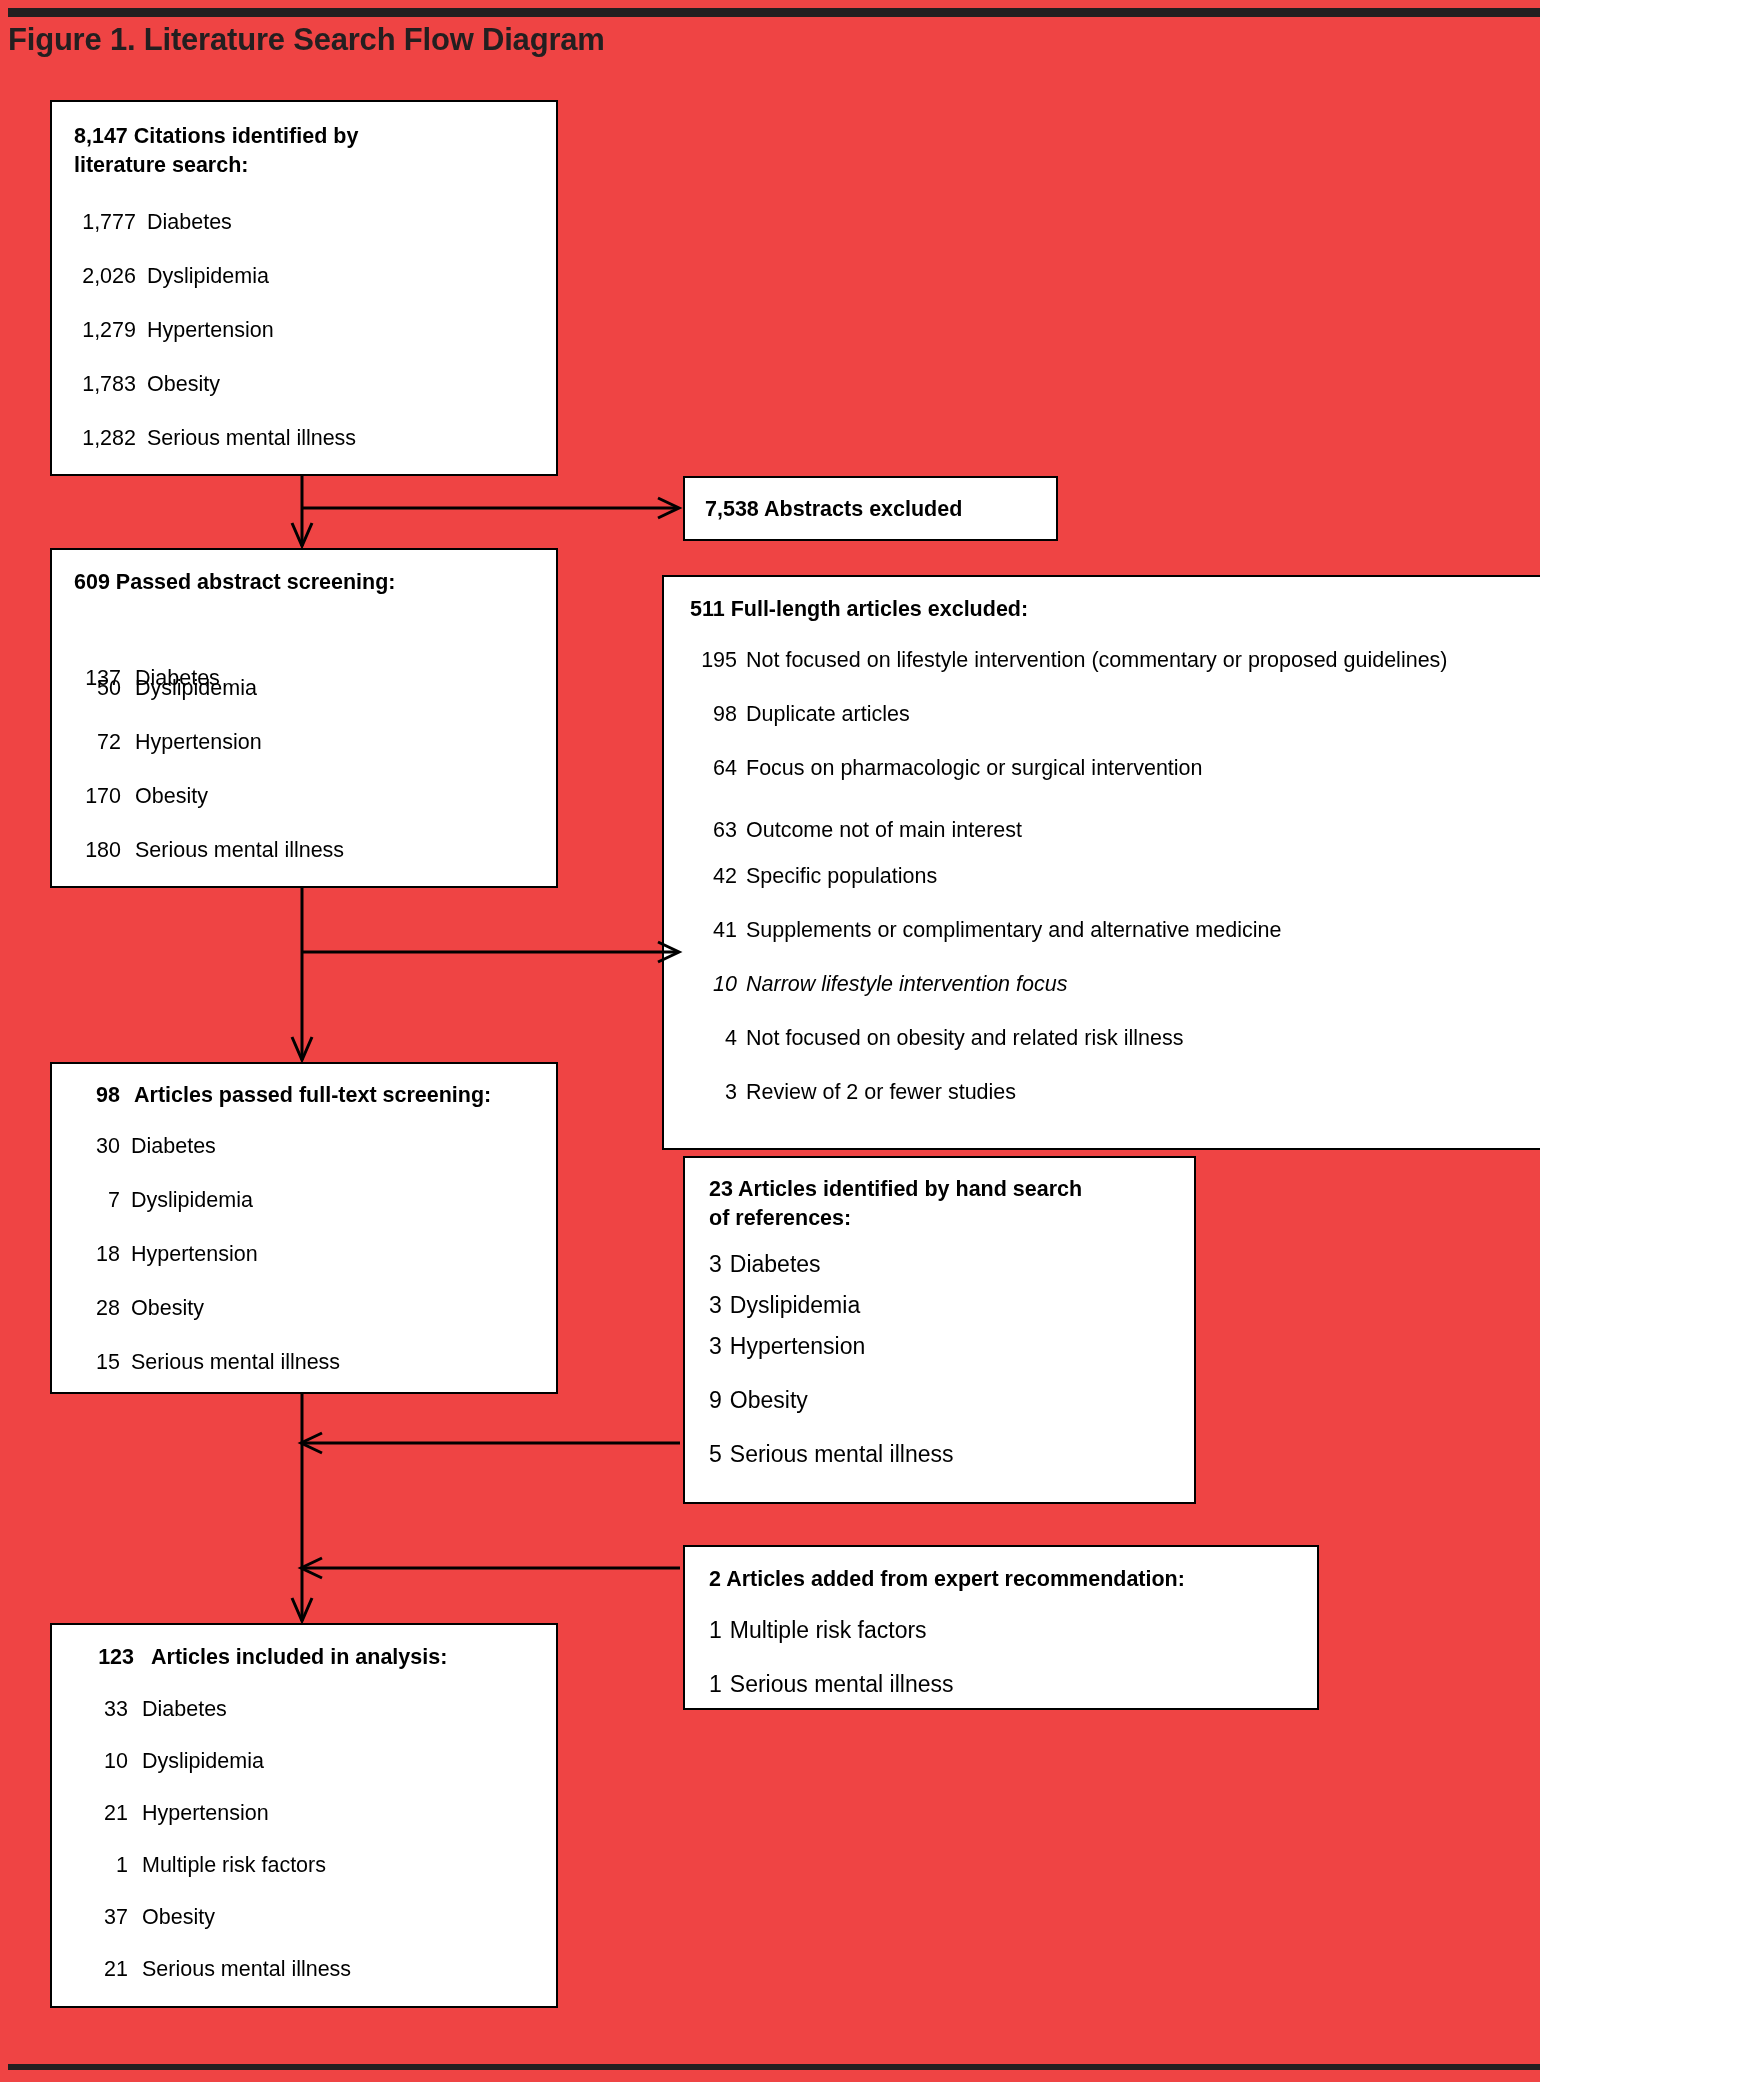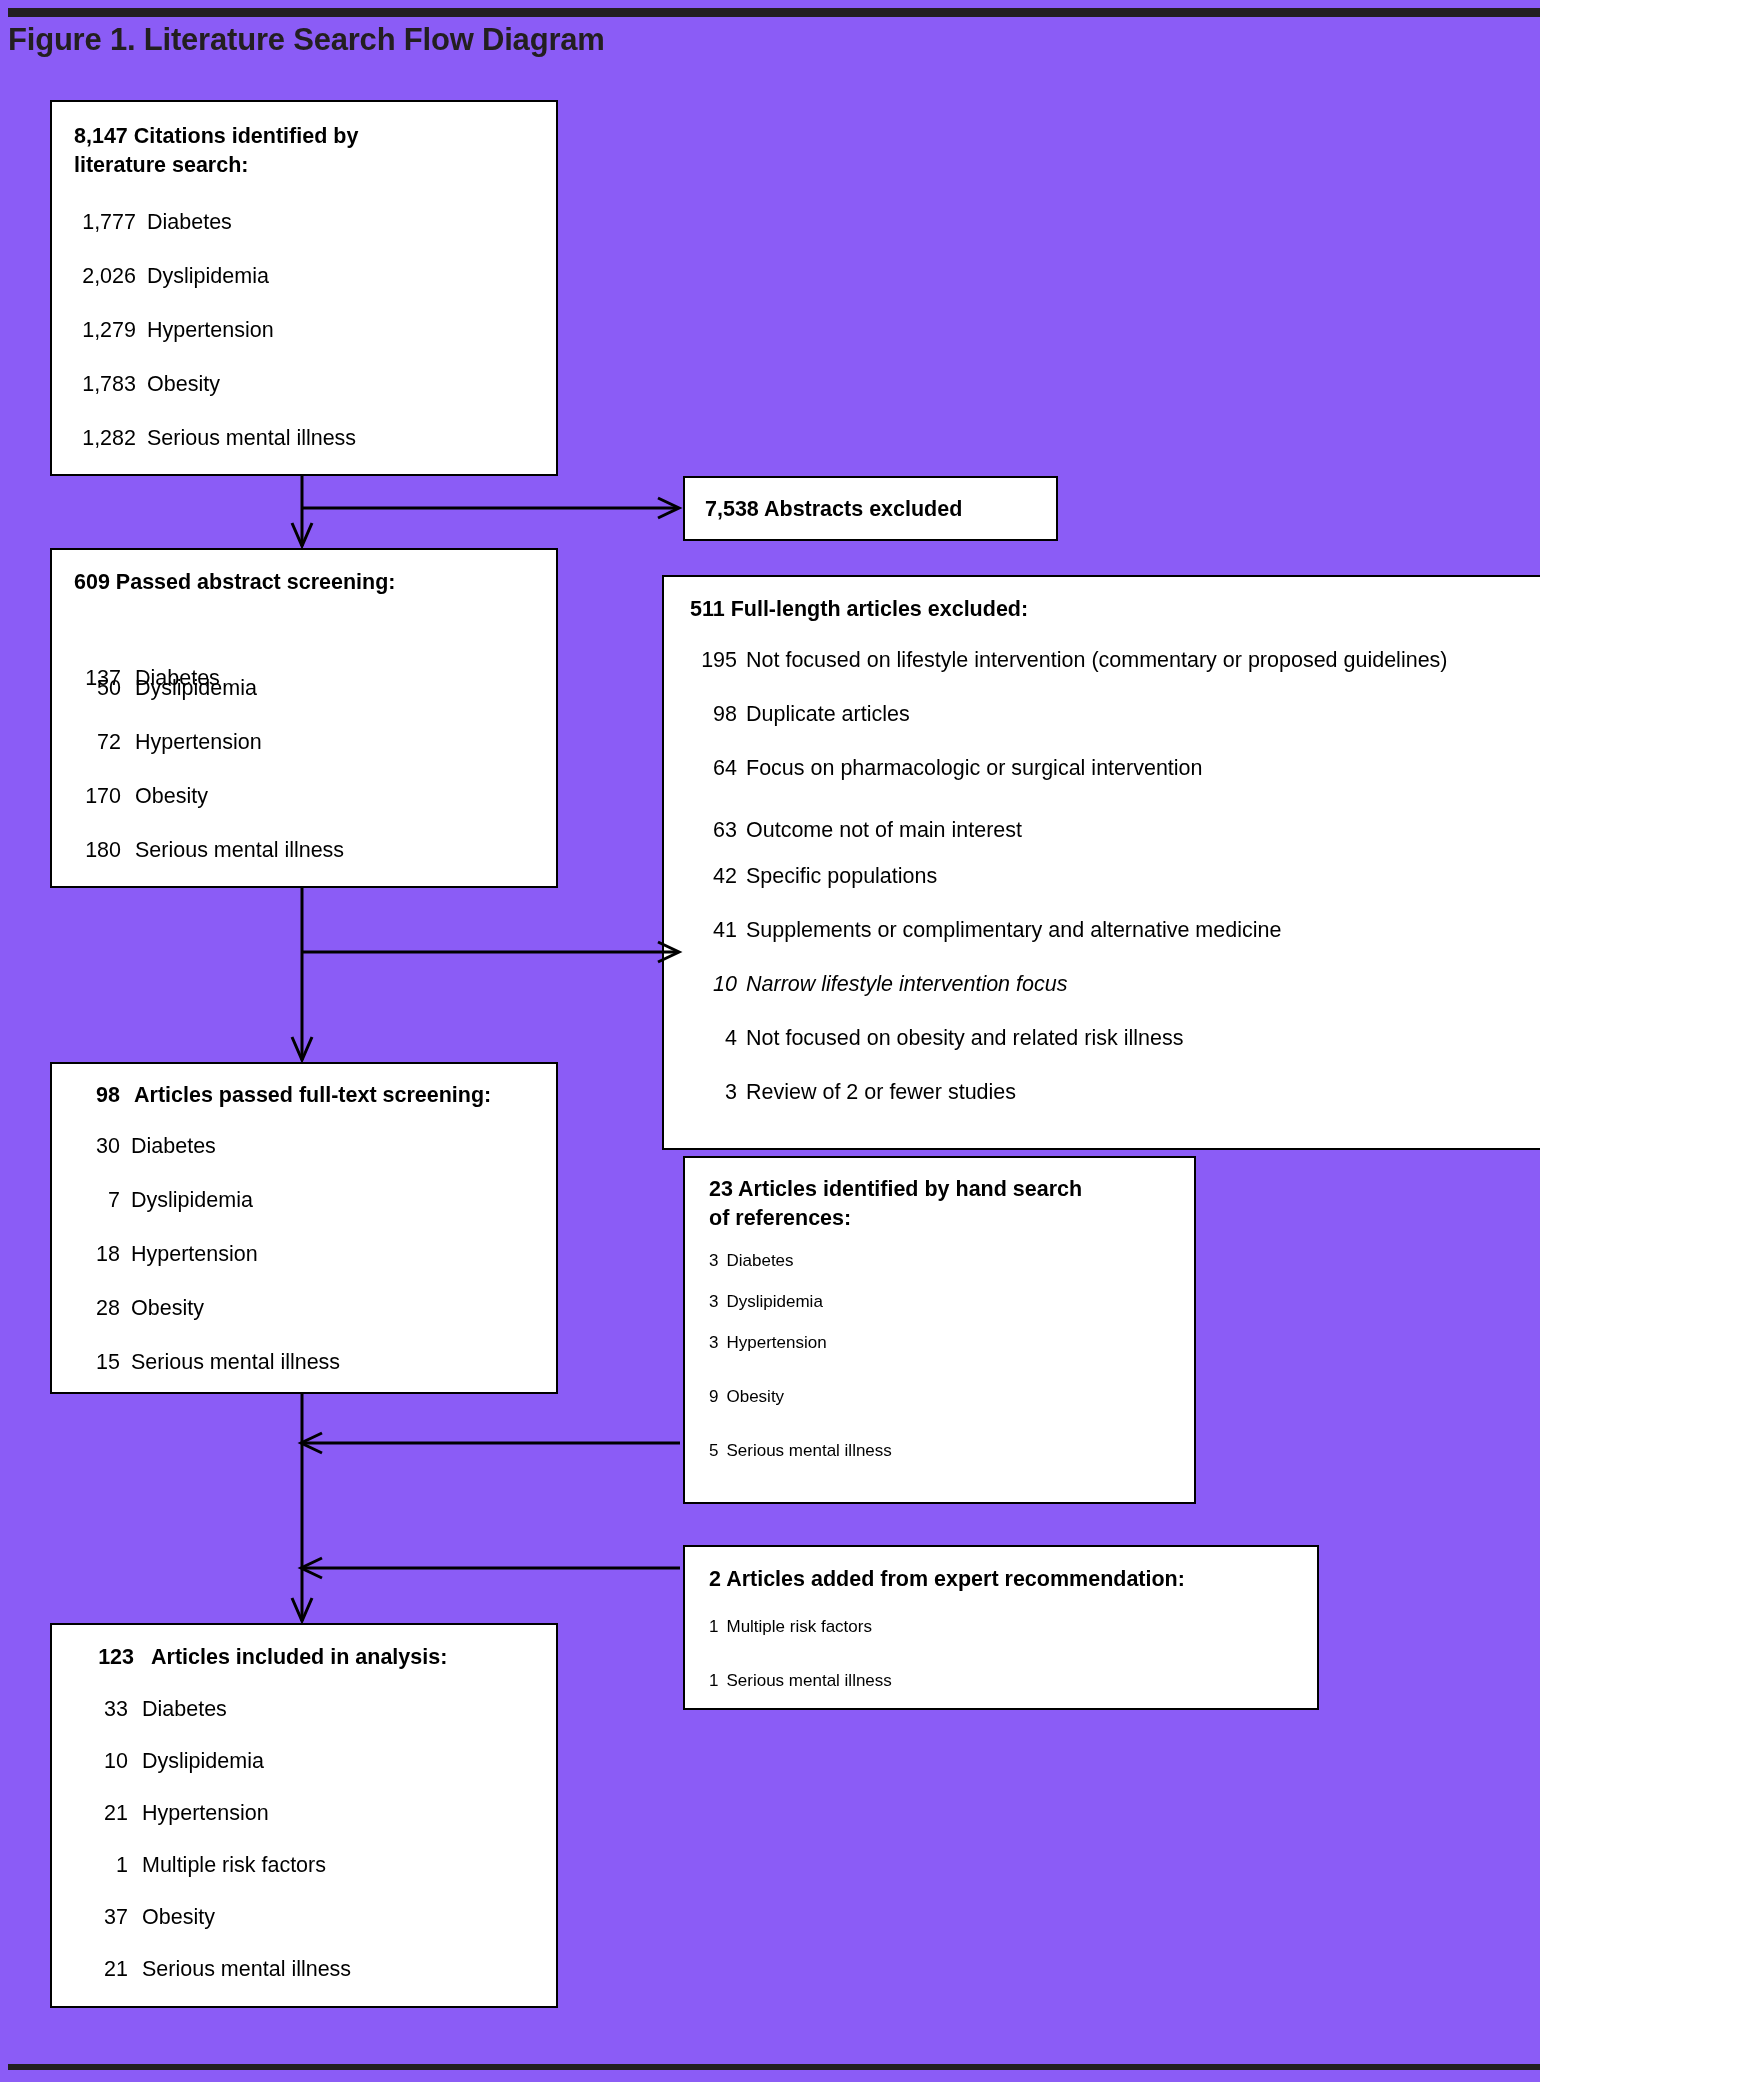--- a/index.html
+++ b/index.html
@@ -9,21 +9,21 @@
   }
   body {
     font-family: "Liberation Sans", sans-serif;
     color: #000000;
     -webkit-font-smoothing: antialiased;
   }
   #page {
     position: relative;
     width: 1540px;
     height: 2082px;
-    background: #8b5cf6;
+    background: #ef4444;
     overflow: hidden;
   }
 
   
   .rule {
     position: absolute;
     background: #231f20;
   }
   .rule-top  { left: 8px;  top: 8px;   width: 1725px; height: 9px; }
   .rule-bot  { left: 8px;  top: 2064px;width: 1725px; height: 6px; }
@@ -73,21 +73,21 @@
 
   
   .w4 .num { width: 62px; }        
   .w3 .num { width: 47px; }        
   .w2 .num { width: 46px; }        
   .gap8  .lbl { padding-left: 11px; }
   .gap6  .lbl { padding-left: 9px; }
   .gapL  .lbl { padding-left: 14px; }
 
   
-  .tight { font-size: 17px; white-space: nowrap; }
+  .tight { font-size: 23px; white-space: nowrap; }
   .tight .num { display:inline-block; }
   .tight .lbl { display:inline-block; padding-left: 8px; }
 
   
   #wires {
     position: absolute;
     left: 0; top: 0;
     width: 1741px; height: 2082px;
     pointer-events: none;
   }

